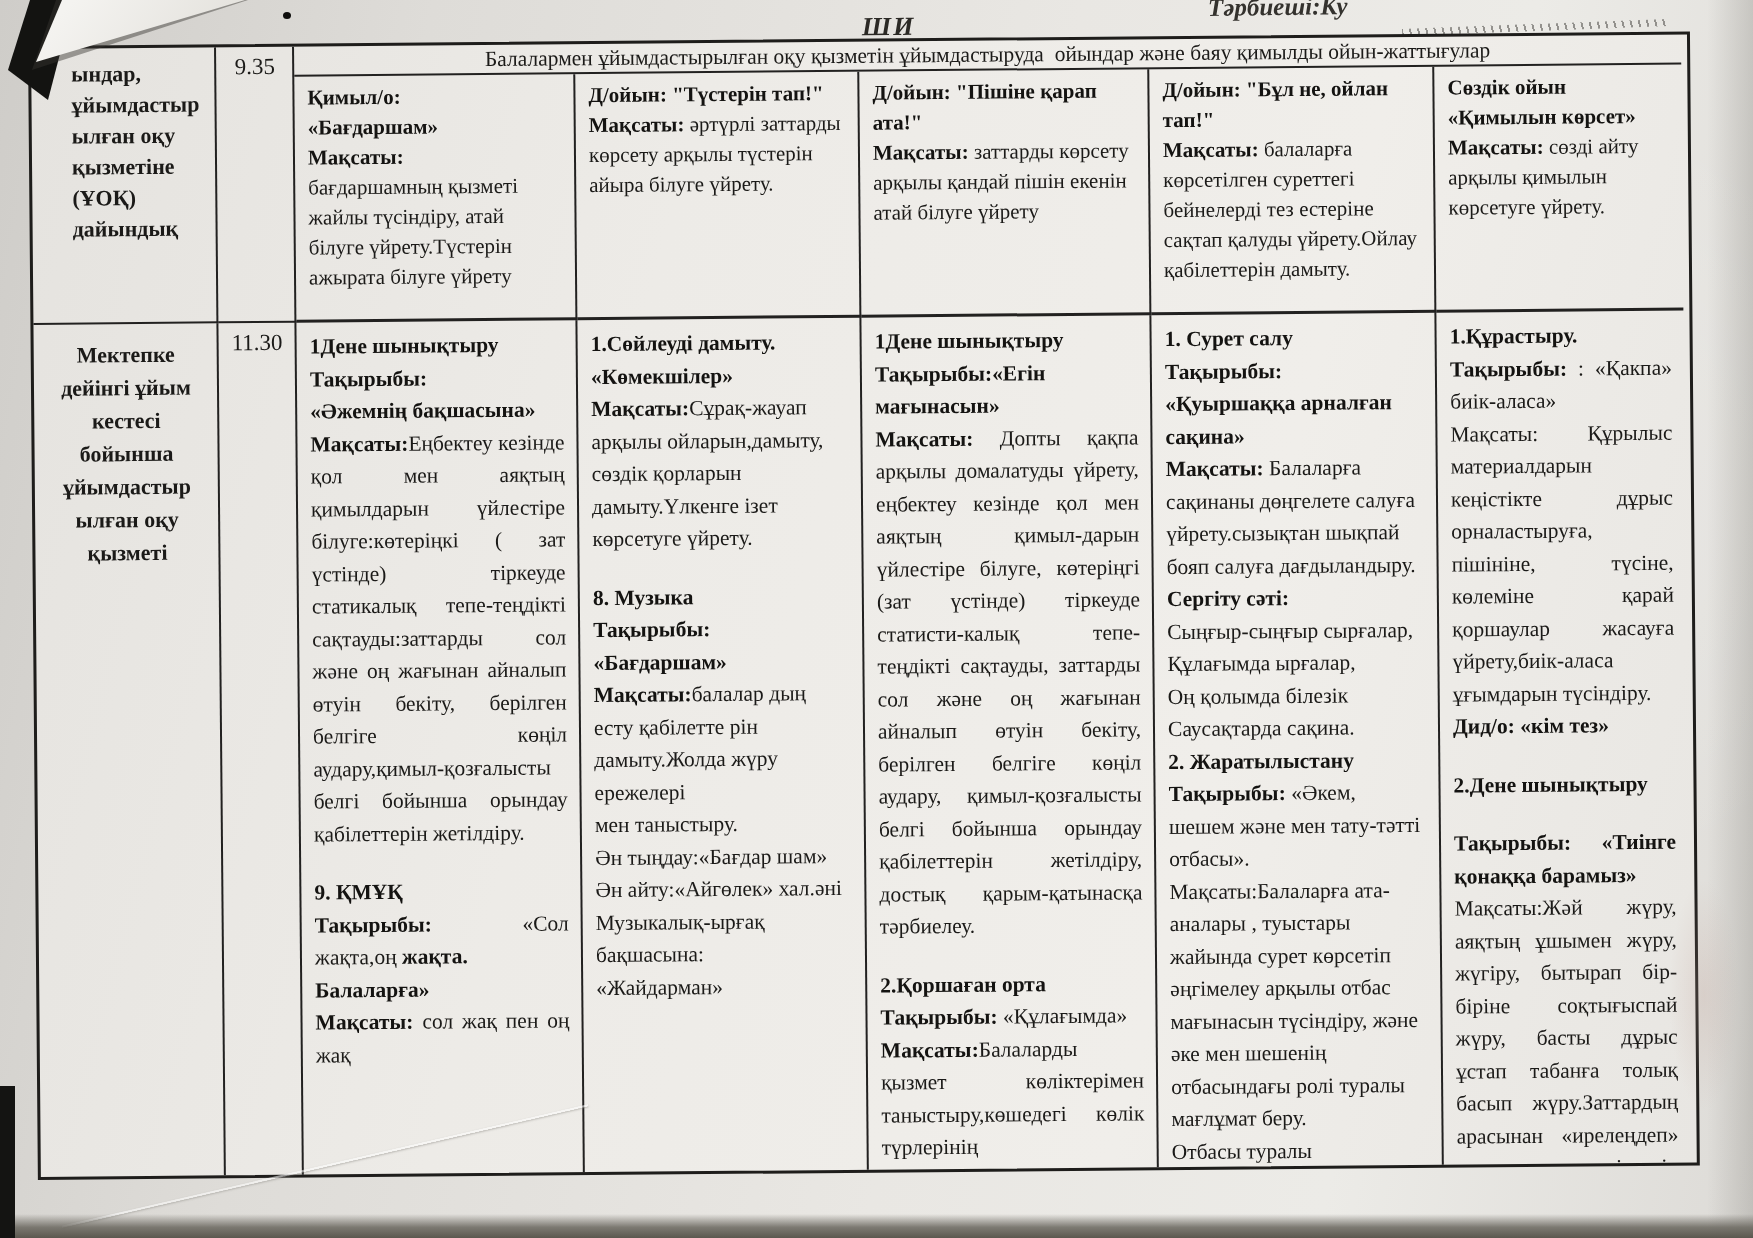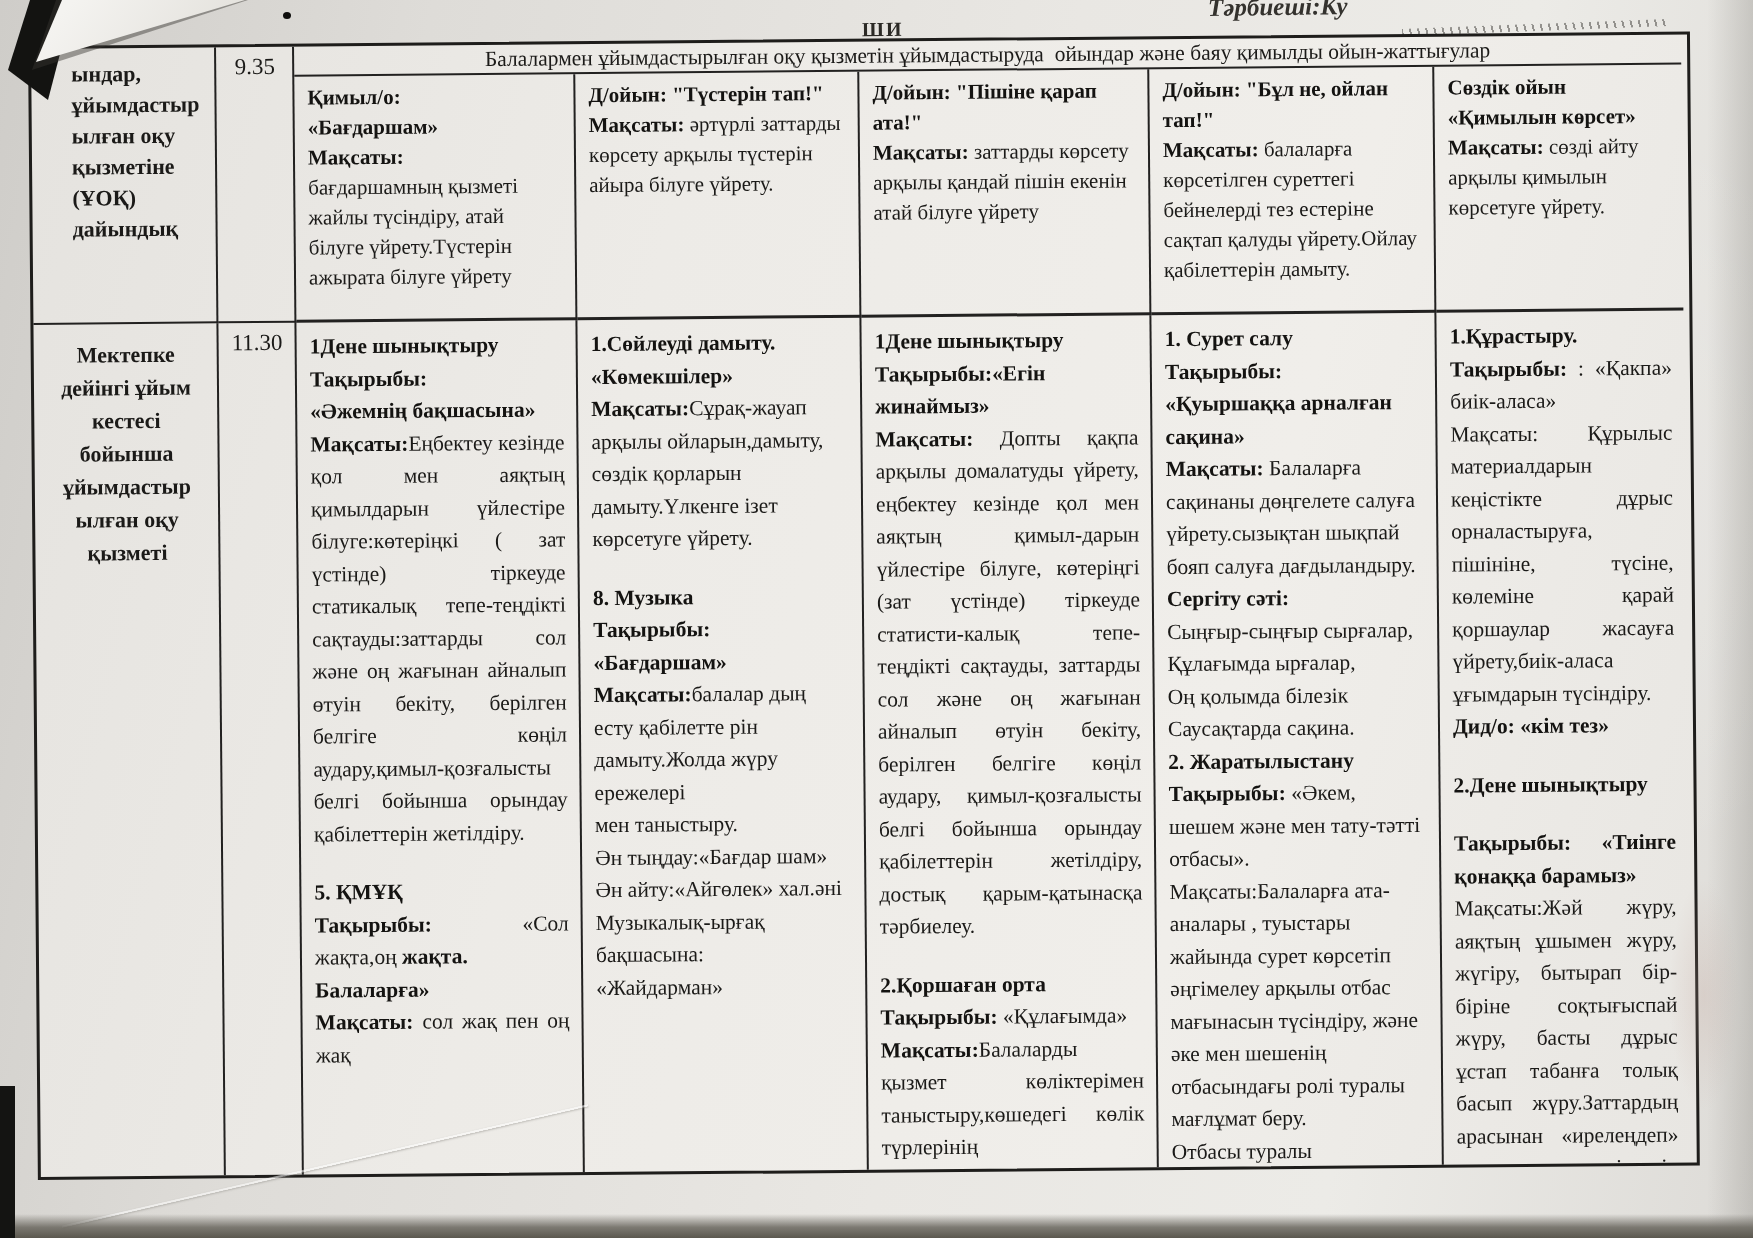--- a/index.html
+++ b/index.html
@@ -67,21 +67,21 @@
     background:rgba(55,53,49,0.45);
   }
   .fold .fold-paper{
     position:absolute;left:0;top:0;width:100%;height:100%;
     clip-path:polygon(62px 0, 245px 0, 36px 62px);
     background:linear-gradient(130deg,#f4f3f0 20%,#e4e2dd 70%,#d6d4cf 100%);
   }
   .ink-dot{position:absolute;left:283px;top:12px;width:8px;height:7px;border-radius:50%;
            background:#0e0e0c;z-index:6;}
   .frag{position:absolute;z-index:1;font-weight:bold;color:#2b2925;}
-  .frag-center{left:862px;top:18px;font-size:20px;letter-spacing:2px;transform:rotate(-0.6deg);}
+  .frag-center{left:862px;top:12px;font-size:26px;letter-spacing:2px;transform:rotate(-0.6deg);font-style:italic;}
   .frag-right{left:1208px;top:-7px;font-size:25px;font-style:italic;transform:rotate(-0.8deg);
               color:#34322e;}
   .hw-smear{
     position:absolute;left:1402px;top:24px;width:266px;height:7px;z-index:1;
     transform:rotate(-2.2deg);opacity:0.75;
     background:repeating-linear-gradient(78deg, rgba(55,53,49,0.65) 0 2px, rgba(55,53,49,0) 2px 8px);
   }
   .bottom-band{
     position:absolute;left:0;right:0;bottom:0;height:24px;z-index:7;
     background:linear-gradient(to bottom, rgba(100,97,90,0) 0%, rgba(106,103,95,0.85) 55%, #5b584f 100%);
@@ -146,21 +146,21 @@
 ұйымдастыр
 ылған оқу
 қызметі</div>
     <div class="cell timecell t2 lastrow">11.30</div>
     <div class="cell r2row g3 lastrow" style="text-align: justify;">
         <div class="line"><b>1Дене шынықтыру</b></div>
         <div class="line"><b>Тақырыбы:</b></div>
         <div class="line"><b>«Әжемнің бақшасына»</b></div>
         <div class="line"><b>Мақсаты:</b><span>Еңбектеу кезінде қол мен аяқтың қимылдарын үйлестіре білуге:көтеріңкі ( зат үстінде) тіркеуде статикалық тепе-теңдікті сақтауды:заттарды сол және оң жағынан айналып өтуін бекіту, берілген белгіге көңіл аудару,қимыл-қозғалысты белгі бойынша орындау қабілеттерін жетілдіру.</span></div>
         <div class="line blank"></div>
-        <div class="line"><b>5. ҚМҰҚ</b></div>
+        <div class="line"><b>9. ҚМҰҚ</b></div>
         <div class="line"><b>Тақырыбы:</b><span> «Сол жақта,оң </span><b>жақта.</b></div>
         <div class="line"><b>Балаларға»</b></div>
         <div class="line"><b>Мақсаты:</b><span> сол жақ пен оң жақ</span></div>
       </div>
     <div class="cell r2row g4 lastrow" style="text-align: left;">
         <div class="line"><b>1.Сөйлеуді дамыту.</b></div>
         <div class="line"><b>«Көмекшілер»</b></div>
         <div class="line"><b>Мақсаты:</b><span>Сұрақ-жауап арқылы ойларын,дамыту, сөздік қорларын дамыту.Үлкенге ізет көрсетуге үйрету.</span></div>
         <div class="line blank"></div>
         <div class="line"><b>8. Музыка</b></div>
@@ -168,21 +168,21 @@
         <div class="line"><b>«Бағдаршам»</b></div>
         <div class="line"><b>Мақсаты:</b><span>балалар дың есту қабілетте рін дамыту.Жолда жүру ережелері</span></div>
         <div class="line"><span>мен таныстыру.</span></div>
         <div class="line"><span>Ән тыңдау:«Бағдар шам»</span></div>
         <div class="line"><span> Ән айту:«Айгөлек» хал.әні</span></div>
         <div class="line"><span>Музыкалық-ырғақ бақшасына:</span></div>
         <div class="line"><span> «Жайдарман»</span></div>
       </div>
     <div class="cell r2row g5 lastrow" style="text-align: justify;">
         <div class="line"><b>1Дене шынықтыру</b></div>
-        <div class="line"><b>Тақырыбы:«Егін жинаймыз»</b></div>
+        <div class="line"><b>Тақырыбы:«Егін мағынасын»</b></div>
         <div class="line"><b>Мақсаты:</b><span> Допты қақпа арқылы домалатуды үйрету, еңбектеу кезінде қол мен аяқтың қимыл-дарын үйлестіре білуге, көтеріңгі (зат үстінде) тіркеуде статисти-калық тепе-теңдікті сақтауды, заттарды сол және оң жағынан айналып өтуін бекіту, берілген белгіге көңіл аудару, қимыл-қозғалысты белгі бойынша орындау қабілеттерін жетілдіру, достық қарым-қатынасқа тәрбиелеу.</span></div>
         <div class="line blank"></div>
         <div class="line"><b>2.Қоршаған орта</b></div>
         <div class="line"><b>Тақырыбы:</b><span> «Құлағымда»</span></div>
         <div class="line"><b>Мақсаты:</b><span>Балаларды қызмет көліктерімен таныстыру,көшедегі көлік түрлерінің</span></div>
       </div>
     <div class="cell r2row g6 lastrow" style="text-align: left;">
         <div class="line"><b>1. Сурет салу</b></div>
         <div class="line"><b>Тақырыбы:</b></div>
         <div class="line"><b>«Қуыршаққа арналған сақина»</b></div>

